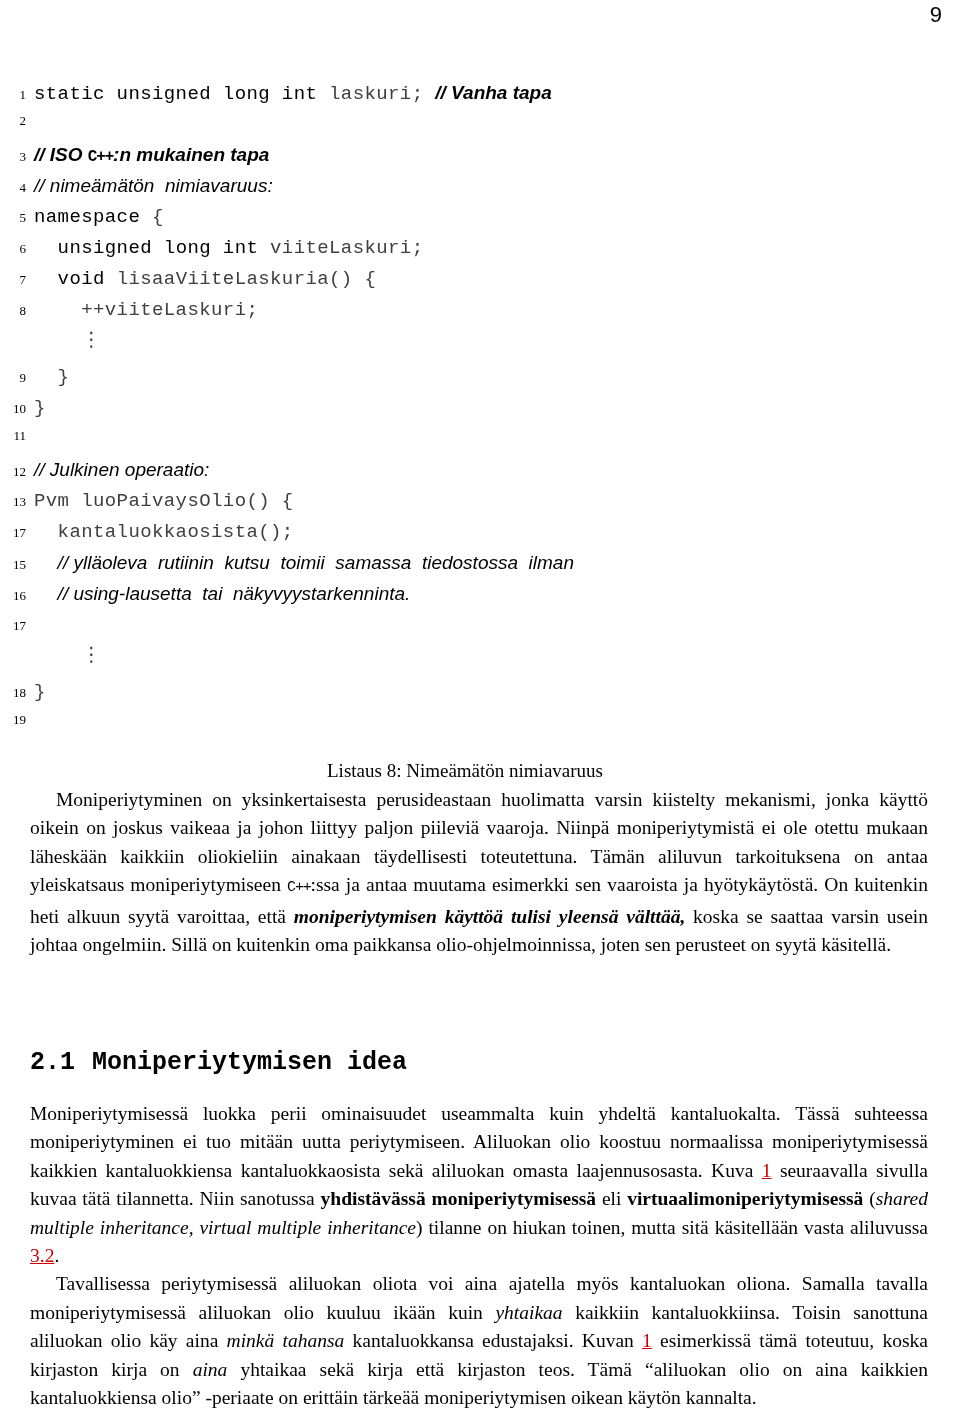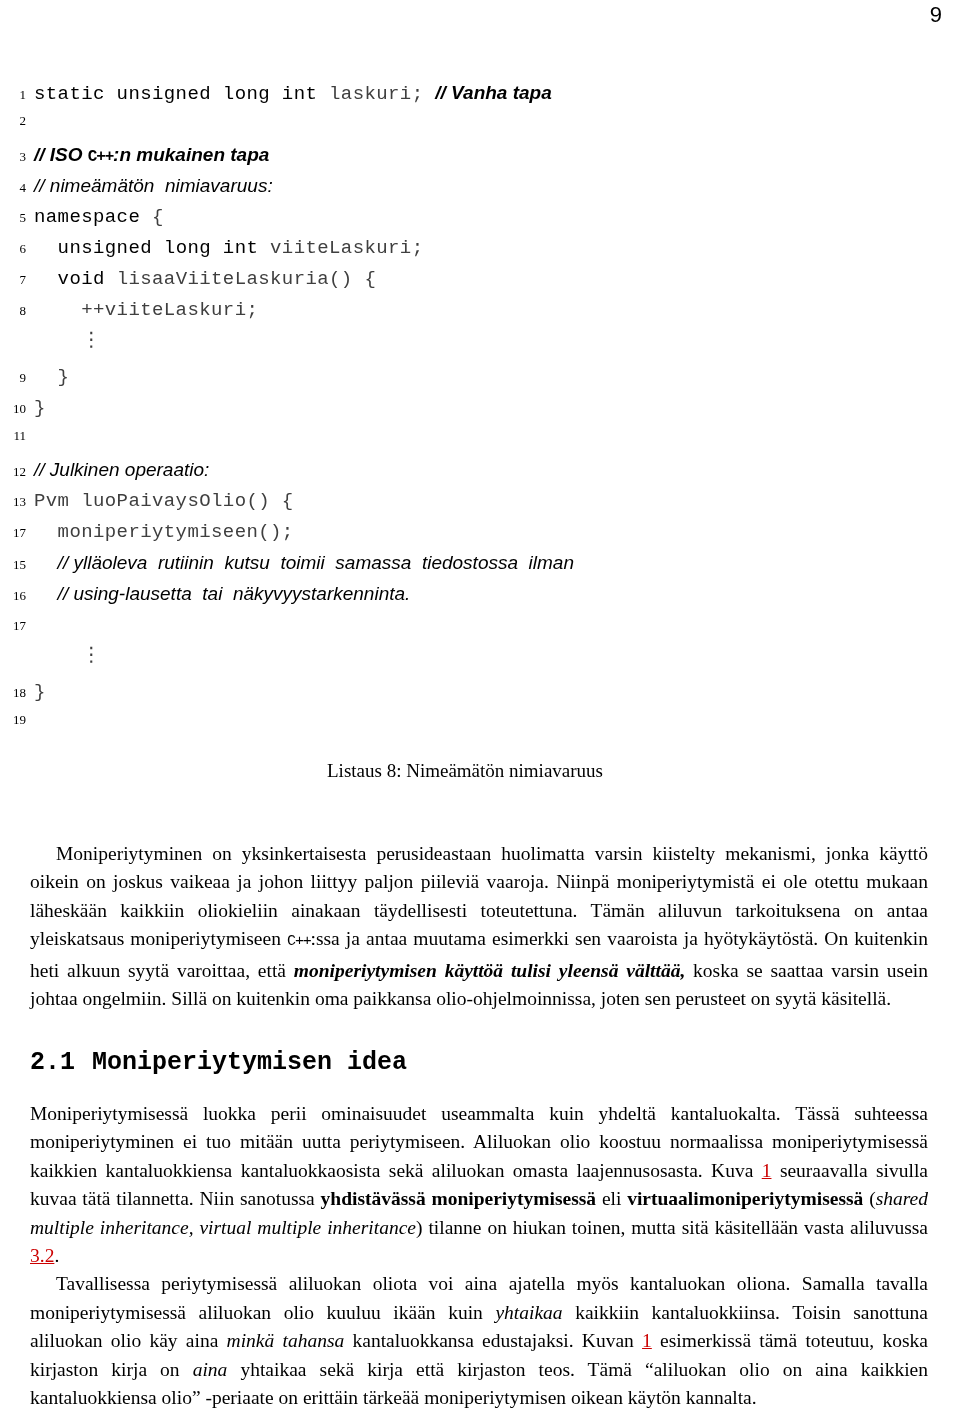--- a/index.html
+++ b/index.html
@@ -109,21 +109,21 @@
     position: absolute;
     left: 30px;
     width: 898px;
     font-family: "Liberation Serif", serif;
     font-size: 19.5px;
     line-height: 28.4px;
     text-align: justify;
     text-justify: inter-word;
     color: #000;
   }
-  #intro-para { top: 840px; }
+  #intro-para { top: 786px; }
   #idea-para  { top: 1100px; }
 
   .indent { display: inline-block; width: 26px; }
 
   .section-heading {
     position: absolute;
     left: 30px;
     top: 1048px;
     font-family: Liberation Mono, monospace;
     font-weight: bold;
@@ -210,21 +210,21 @@
     <span class="comment">// Julkinen operaatio:</span>
   </div>
 
   <div class="code-line">
     <span class="lineno">13</span>
     <span class="codetext">Pvm luoPaivaysOlio() {</span>
   </div>
 
   <div class="code-line">
     <span class="lineno">17</span>
-    <span class="codetext">  moniperiytymiseen();</span>
+    <span class="codetext">  kantaluokkaosista();</span>
   </div>
 
   <div class="code-line">
     <span class="lineno">15</span>
     <span class="codetext">  </span>
       <span class="comment">// ylläoleva  rutiinin  kutsu  toimii  samassa  tiedostossa  ilman</span>
   </div>
 
   <div class="code-line">
     <span class="lineno">16</span>

